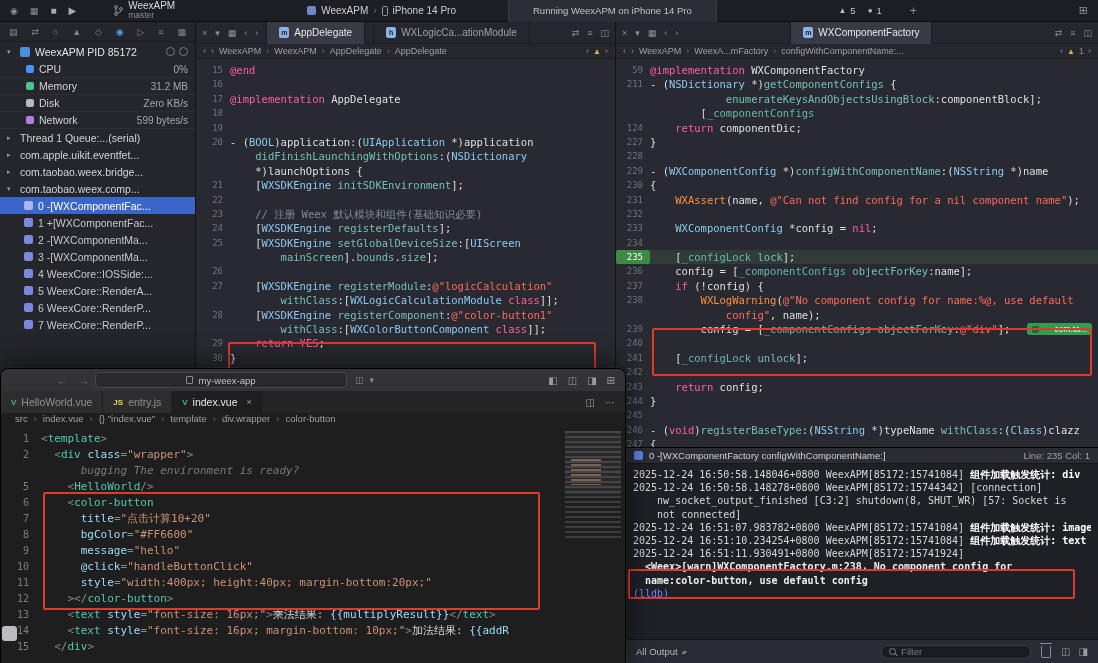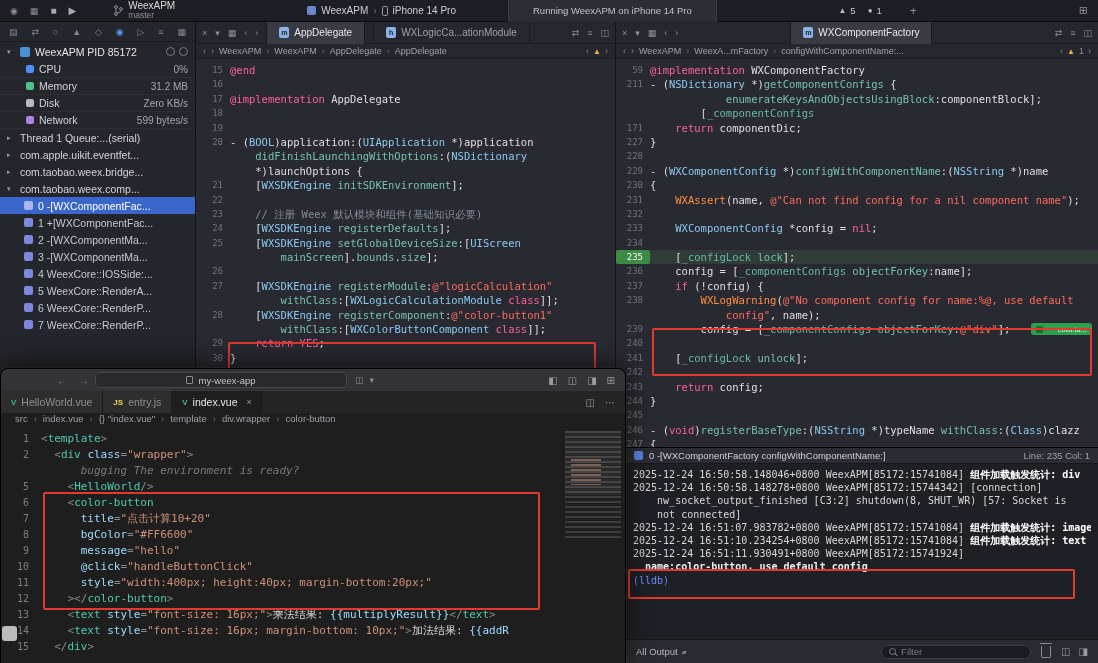--- a/index.html
+++ b/index.html
@@ -86,21 +86,21 @@
 .tok-st{color:#fc6a5d;}
 .tok-cm{color:#7f8c98;}
 .tok-iv{color:#67b7a4;}
 .tok-pl{color:#dfdfe5;}
 .annot{position:absolute;border:2px solid var(--annotation_red);border-radius:2px;
   pointer-events:none;z-index:4;}
 .annot.a-left{left:32px;top:320px;width:368px;height:33px;}
 .annot.a-right{left:36px;top:306px;width:440px;height:48px;}
 .exec-badge{position:absolute;right:6px;top:1px;display:flex;align-items:center;gap:15px;
   background:var(--badge_green);border-radius:3px;padding:0 5px;height:12px;
-  font-size:8.5px;color:#eafcef;font-family:Liberation Serif, serif;}
+  font-size:8.5px;color:#eafcef;font-family:Liberation Sans, sans-serif;}
 .badge-sq{width:7px;height:7px;background:#1d6b33;border-radius:1px;}
 
 
 .vscode{position:absolute;left:0;top:368px;width:626px;height:295px;background:#1e1e1e;
   border-radius:8px 8px 0 0;border:1px solid #000;border-bottom:none;z-index:10;
   box-shadow:0 -4px 26px rgba(0,0,0,.6),0 0 0 1px rgba(255,255,255,.05);overflow:hidden;}
 .vs-title{height:22px;background:#323237;display:flex;align-items:center;position:relative;
   font-size:10px;color:#b9b9bd;}
 .vs-nav-arrows{position:absolute;left:56px;display:flex;gap:12px;color:#7f7f85;font-size:10px;}
 .vs-cmd{position:absolute;left:94px;top:3px;width:252px;height:16px;background:#28282d;
@@ -411,21 +411,21 @@
         <span class="warn-y">▲</span>
         <span>1</span>
         <span>›</span>
       </span>
     </div>
     <div class="code" id="right-code">
         <div class="code-row"><span class="gutter">59</span><span class="code-text"><span class="tok-kw">@implementation</span><span class="tok-pl"> WXComponentFactory</span></span></div>
         <div class="code-row"><span class="gutter">211</span><span class="code-text"><span class="tok-pl">- (</span><span class="tok-ty">NSDictionary</span><span class="tok-pl"> *)</span><span class="tok-mt">getComponentConfigs</span><span class="tok-pl"> {</span></span></div>
         <div class="code-row"><span class="gutter"></span><span class="code-text"><span class="tok-pl">            </span><span class="tok-mt">enumerateKeysAndObjectsUsingBlock</span><span class="tok-pl">:componentBlock];</span></span></div>
         <div class="code-row"><span class="gutter"></span><span class="code-text"><span class="tok-pl">        [</span><span class="tok-iv">_componentConfigs</span></span></div>
-        <div class="code-row"><span class="gutter">171</span><span class="code-text"><span class="tok-pl">    </span><span class="tok-kw">return</span><span class="tok-pl"> componentDic;</span></span></div>
+        <div class="code-row"><span class="gutter">124</span><span class="code-text"><span class="tok-pl">    </span><span class="tok-kw">return</span><span class="tok-pl"> componentDic;</span></span></div>
         <div class="code-row"><span class="gutter">227</span><span class="code-text"><span class="tok-pl">}</span></span></div>
         <div class="code-row"><span class="gutter">228</span><span class="code-text"></span></div>
         <div class="code-row"><span class="gutter">229</span><span class="code-text"><span class="tok-pl">- (</span><span class="tok-ty">WXComponentConfig</span><span class="tok-pl"> *)</span><span class="tok-mt">configWithComponentName</span><span class="tok-pl">:(</span><span class="tok-ty">NSString</span><span class="tok-pl"> *)name</span></span></div>
         <div class="code-row"><span class="gutter">230</span><span class="code-text"><span class="tok-pl">{</span></span></div>
         <div class="code-row"><span class="gutter">231</span><span class="code-text"><span class="tok-pl">    </span><span class="tok-mc">WXAssert</span><span class="tok-pl">(name, </span><span class="tok-st">@"Can not find config for a nil component name"</span><span class="tok-pl">);</span></span></div>
         <div class="code-row"><span class="gutter">232</span><span class="code-text"></span></div>
         <div class="code-row"><span class="gutter">233</span><span class="code-text"><span class="tok-pl">    </span><span class="tok-ty">WXComponentConfig</span><span class="tok-pl"> *config = </span><span class="tok-kw">nil</span><span class="tok-pl">;</span></span></div>
         <div class="code-row"><span class="gutter">234</span><span class="code-text"></span></div>
         <div class="code-row exec"><span class="gutter">235</span><span class="code-text"><span class="tok-pl">    [</span><span class="tok-iv">_configLock</span><span class="tok-pl"> </span><span class="tok-mt">lock</span><span class="tok-pl">];</span></span></div>
         <div class="code-row"><span class="gutter">236</span><span class="code-text"><span class="tok-pl">    config = [</span><span class="tok-iv">_componentConfigs</span><span class="tok-pl"> </span><span class="tok-mt">objectForKey</span><span class="tok-pl">:name];</span></span></div>
@@ -528,20 +528,21 @@
     </div>
     <div class="con-body">
       <div id="console-lines">
           <div class="con-row"><span class="c-ts">2025-12-24 16:50:58.148046+0800 WeexAPM[85172:15741084] </span><span class="c-b">组件加载触发统计: div</span></div>
           <div class="con-row"><span class="c-ts">2025-12-24 16:50:58.148278+0800 WeexAPM[85172:15744342] [connection]</span></div>
           <div class="con-row"><span class="c-ts">    nw_socket_output_finished [C3:2] shutdown(8, SHUT_WR) [57: Socket is</span></div>
           <div class="con-row"><span class="c-ts">    not connected]</span></div>
           <div class="con-row"><span class="c-ts">2025-12-24 16:51:07.983782+0800 WeexAPM[85172:15741084] </span><span class="c-b">组件加载触发统计: image</span></div>
           <div class="con-row"><span class="c-ts">2025-12-24 16:51:10.234254+0800 WeexAPM[85172:15741084] </span><span class="c-b">组件加载触发统计: text</span></div>
           <div class="con-row"><span class="c-ts">2025-12-24 16:51:11.930491+0800 WeexAPM[85172:15741924]</span></div>
+          <div class="con-row"><span class="c-w">  &lt;Weex&gt;[warn]WXComponentFactory.m:238, No component config for</span></div>
           <div class="con-row"><span class="c-w">  name:color-button, use default config</span></div>
           <div class="con-row"><span class="c-lldb">(lldb) </span></div>
         </div>
       <div class="annot a-con"></div>
     </div>
     <div class="con-footer">
       <span class="scope">
         <span>All Output</span>
         <span class="updn">▴▾</span>
       </span>

